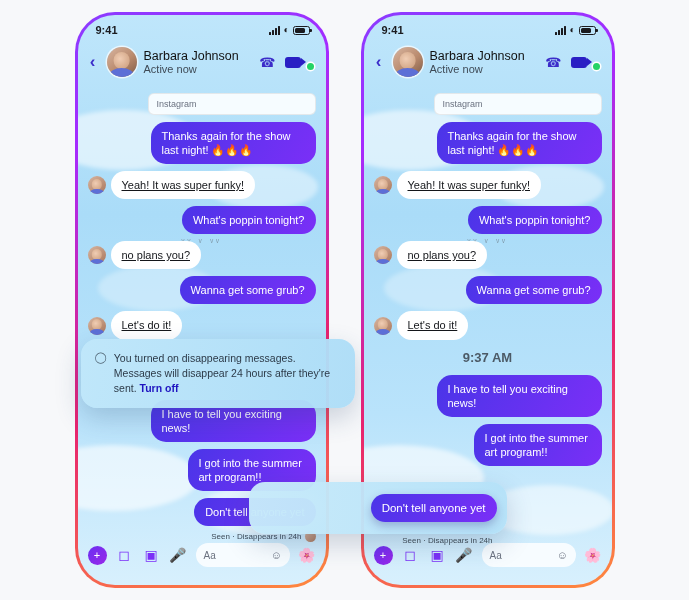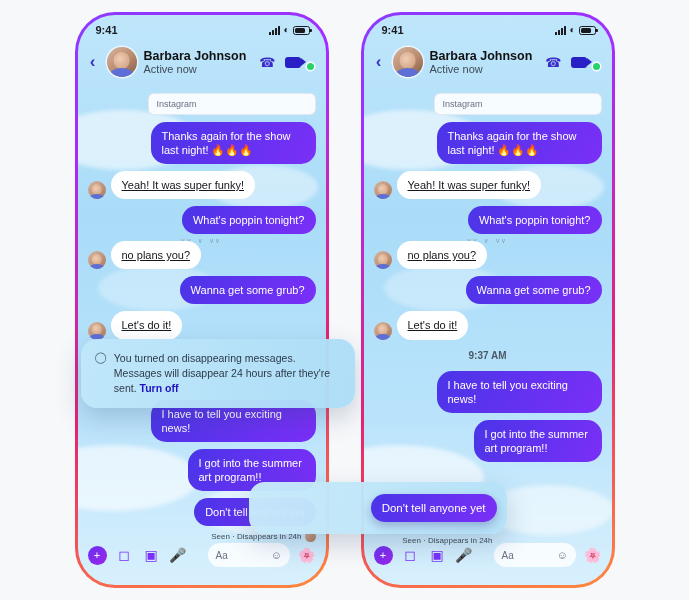--- a/index.html
+++ b/index.html
@@ -93,21 +93,21 @@
     content:""; position:absolute; left:50%; top:18%; width:56%; height:56%;
     transform: translateX(-50%); border-radius:50%;
     background: radial-gradient(circle at 40% 40%, #f0cdb4, #c99a78);
   }
   .avatar::after {
     content:""; position:absolute; left:50%; bottom:-22%; width:86%; height:52%;
     transform: translateX(-50%); border-radius:50% 50% 0 0;
     background: #5d6fd6;
   }
   .hdr-text { flex: 1 1 auto; min-width: 0; }
-  .hdr-name { font-size: 12.5px; font-weight: bold; color: #111; line-height: 1.15; }
+  .hdr-name { font-size: 12.5px; font-weight: normal; color: #111; line-height: 1.15; }
   .hdr-sub { font-size: 11px; color: #3e4a56; }
   .hdr-actions { display: flex; align-items: center; gap: 9px; }
   .ic-phone { color:#3b2cc9; font-size: 13px; }
   .ic-video {
     width: 16px; height: 11px; border-radius: 3px; background:#2a1fc4; position:relative;
   }
   .ic-video::after{
     content:""; position:absolute; right:-5px; top:1.5px;
     border-top:4px solid transparent; border-bottom:4px solid transparent;
     border-left:5px solid #2a1fc4;
@@ -126,21 +126,21 @@
   }
   .ig-pill {
     align-self: flex-end;
     background: rgba(255,255,255,.88);
     border: 1px solid rgba(0,0,0,.08);
     border-radius: 6px;
     font-size: 9px; color: #6b7280;
     padding: 5px 8px;
     width: 168px;
   }
-  .row { display: flex; align-items: flex-end; gap: 5px; }
+  .row { display: flex; align-items: center; gap: 5px; }
   .row.out { justify-content: flex-end; }
   .mini-av {
     width: 18px; height: 18px; border-radius: 50%; flex: 0 0 auto;
     background: linear-gradient(140deg,#d8b5a0,#a9765a);
     position: relative; overflow: hidden;
   }
   .mini-av::before{
     content:""; position:absolute; left:50%; top:16%; width:58%; height:58%;
     transform:translateX(-50%); border-radius:50%;
     background: radial-gradient(circle at 40% 40%, #f0cdb4, #c99a78);
@@ -165,21 +165,21 @@
     font-size: 8px; color: #3d4a57;
     display: flex; align-items: center; gap: 3px;
     margin-top: -2px;
   }
   .meta .tiny-av {
     width: 11px; height: 11px; border-radius: 50%;
     background: linear-gradient(140deg,#d8b5a0,#a9765a);
   }
   .timestamp {
     align-self: center;
-    font-size: 10px; color: #4c5a66; font-weight: bold;
+    font-size: 13px; color: #4c5a66; font-weight: bold;
     padding: 3px 0;
   }
 
   
   .sysnote {
     font-size: 8.5px; color: #46525f; line-height: 1.45;
     text-align: center;
     padding: 4px 16px 0;
   }
   .sysnote .lnk { color: #2a1fc4; font-weight: bold; }
@@ -198,21 +198,21 @@
     color: #fff; font-size: 11px; flex: 0 0 auto;
     background: linear-gradient(135deg,#6a2ff2,#9a27e8);
   }
   .cico { width: 19px; height: 19px; color: #7b2ff7; font-size: 14px; display:flex; align-items:center; justify-content:center; }
   .input-pill {
     flex: 1 1 auto; height: 24px;
     background: rgba(255,255,255,.82);
     border-radius: 12px;
     display: flex; align-items: center; justify-content: space-between;
     padding: 0 8px;
-    font-size: 10px; color: #6b7280; margin-left: 12px;
+    font-size: 10px; color: #6b7280;
   }
   .input-pill .emoji { font-size: 11px; }
   .sticker { font-size: 14px; }
 
   
   .toast {
     position: absolute;
     background: linear-gradient(100deg, rgba(192,231,250,.96), rgba(173,221,247,.96));
     border-radius: 16px;
     box-shadow: 0 10px 26px rgba(40,70,110,.22);

